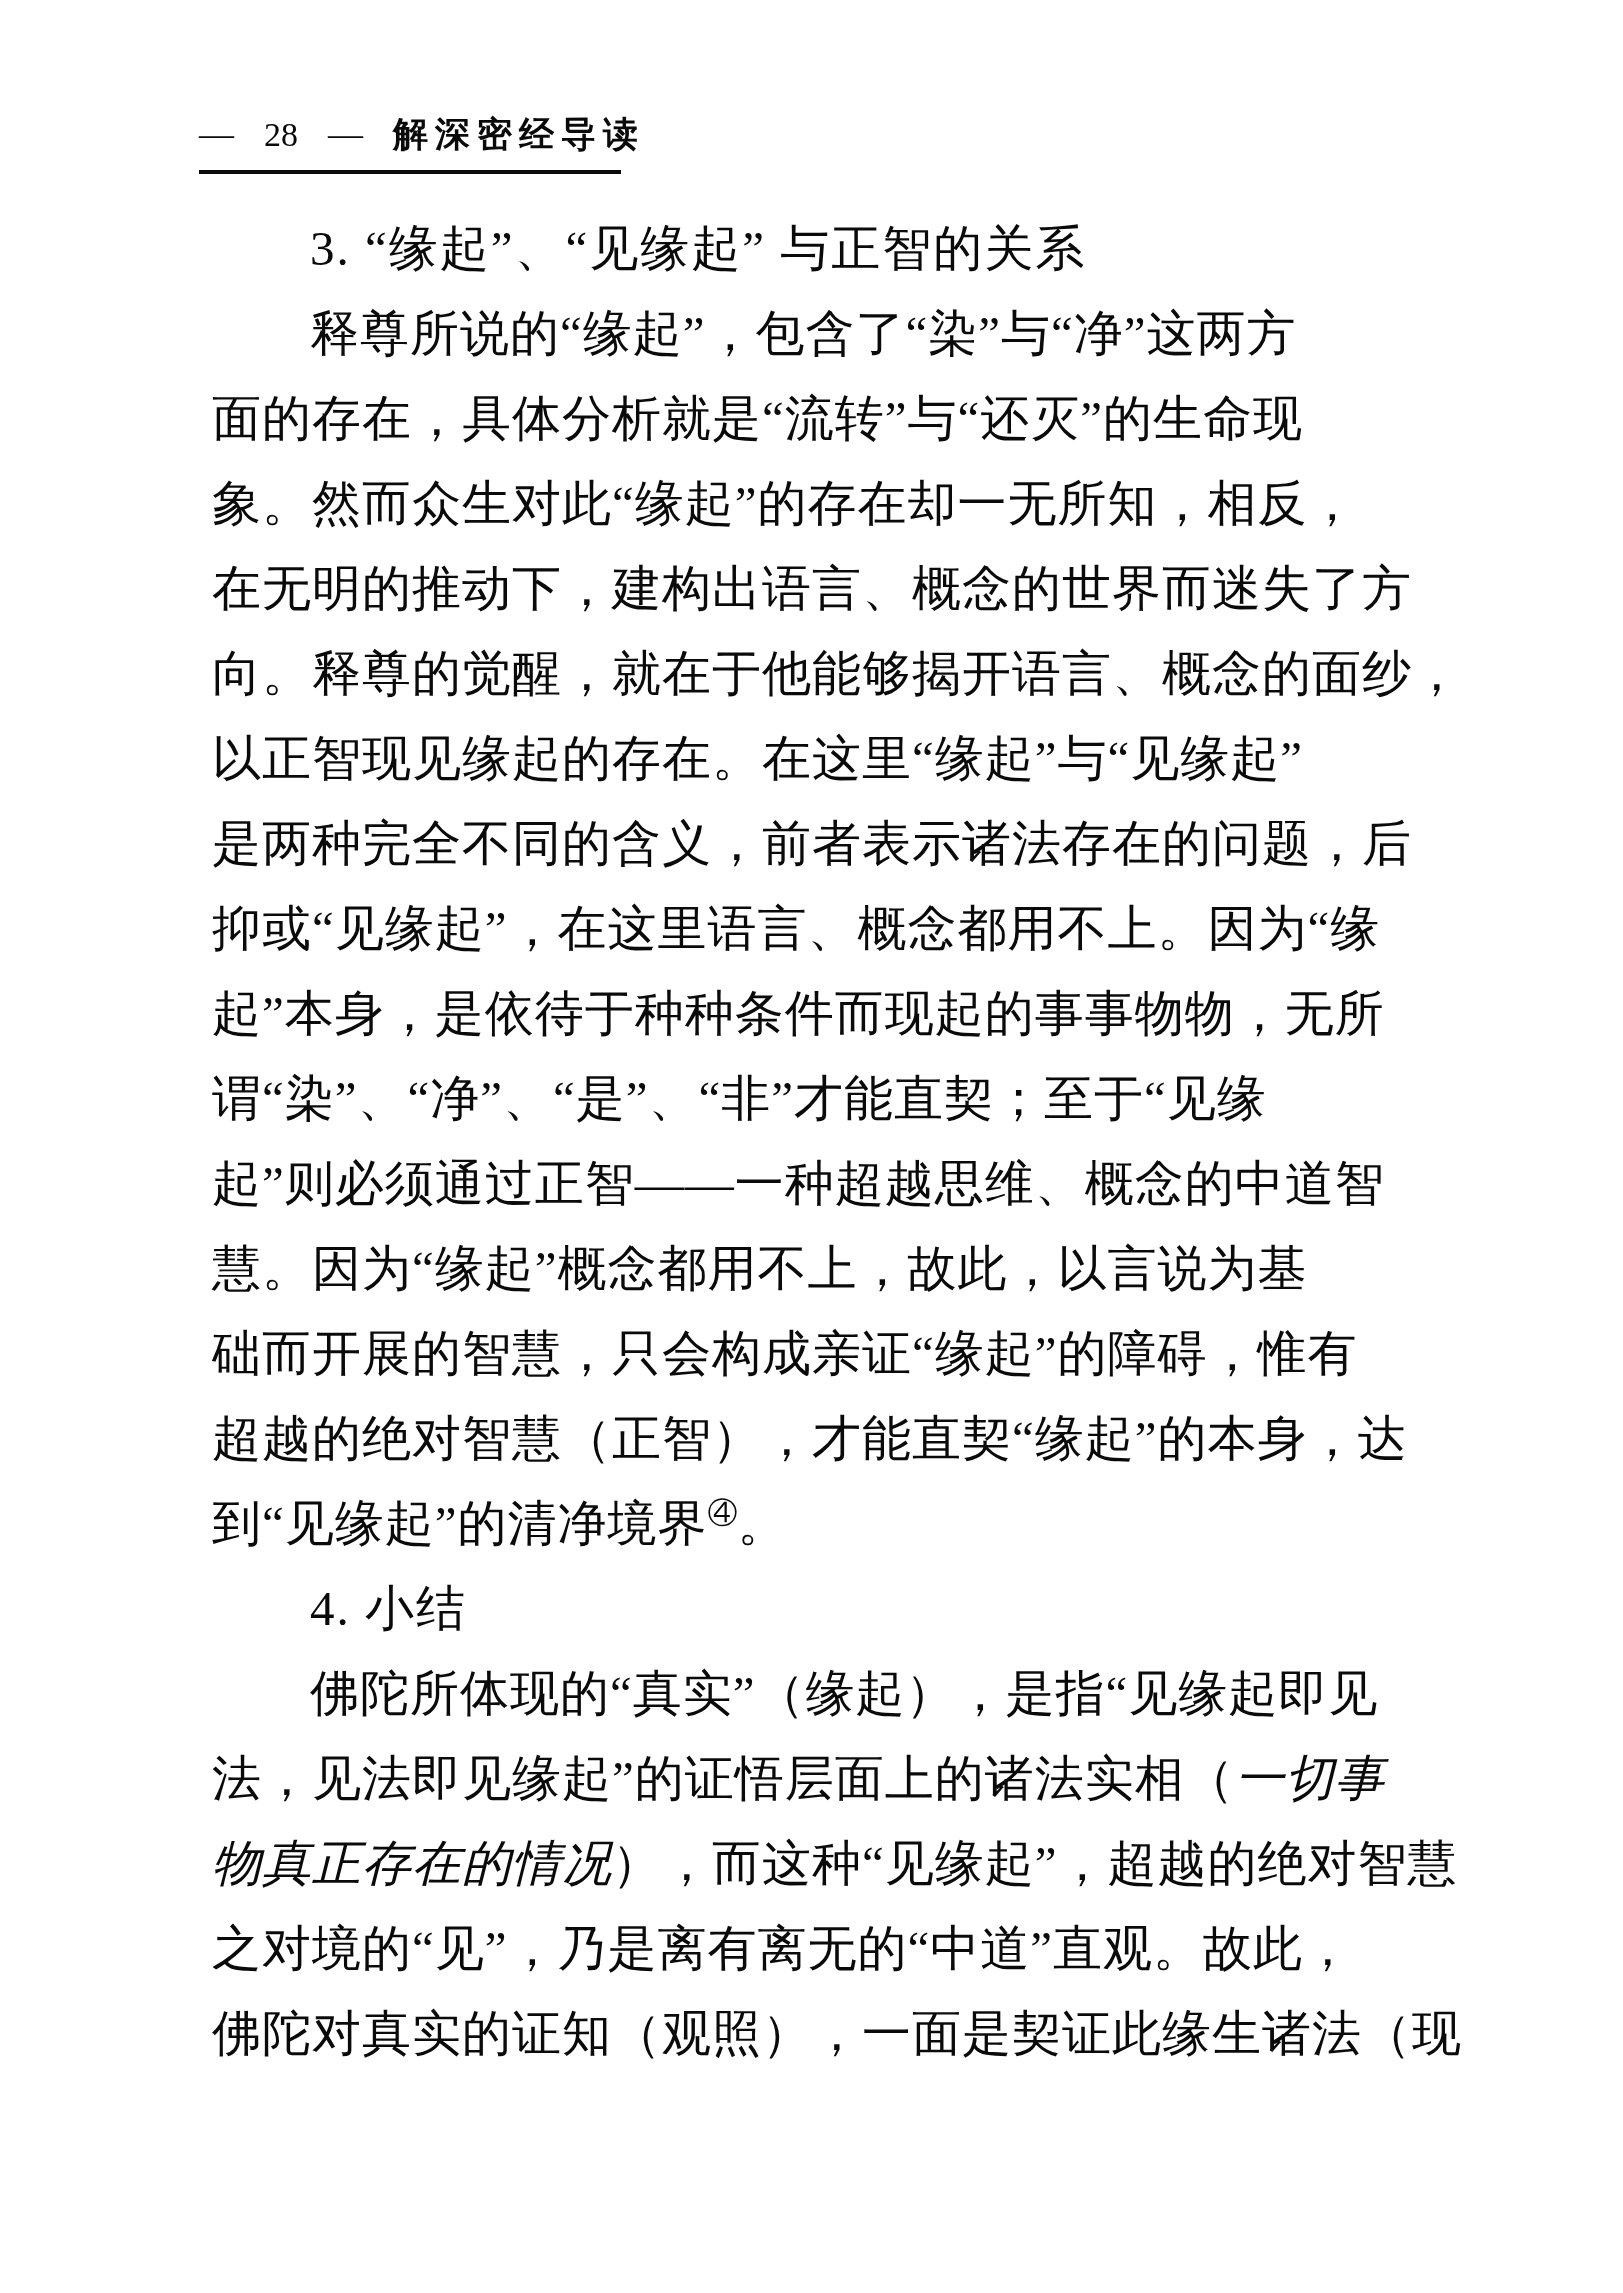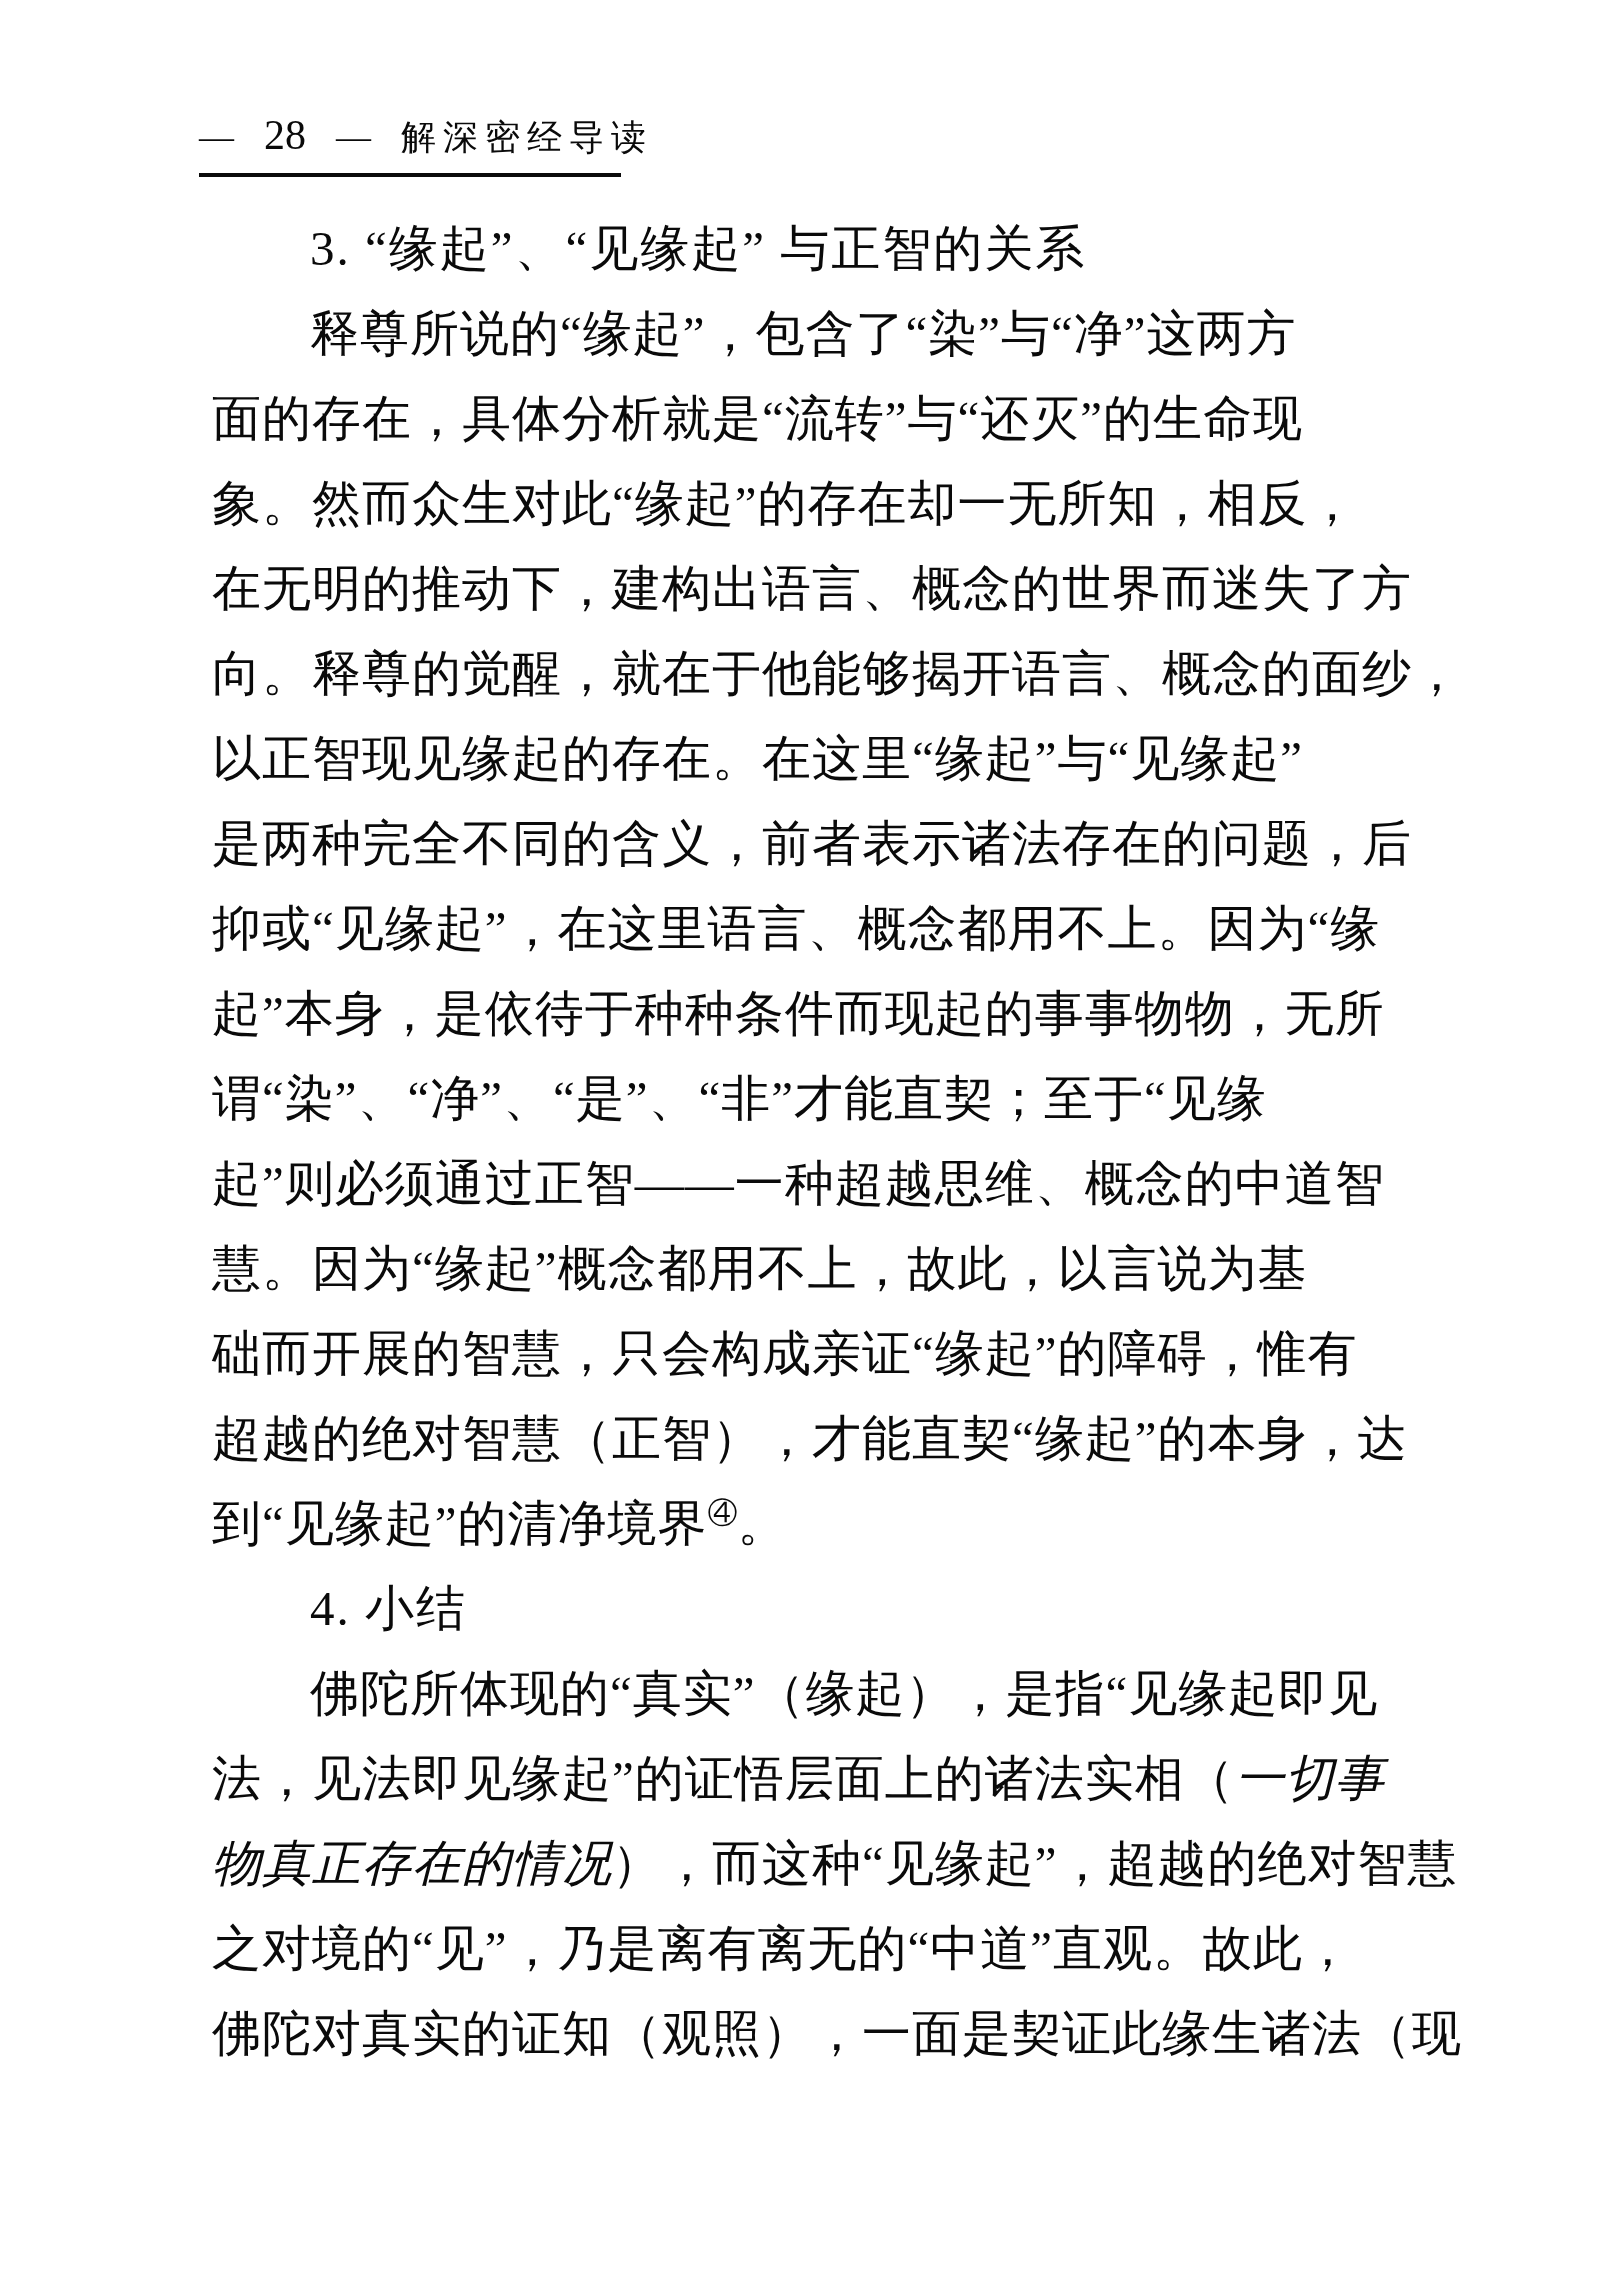--- a/index.html
+++ b/index.html
@@ -21,22 +21,22 @@
     width: 422px;
     display: flex;
     align-items: baseline;
     gap: 30px;
     font-size: 35px;
     padding-bottom: 12px;
     border-bottom: 4px solid #0a0a0a;
     white-space: nowrap;
   }
   .header .dash { letter-spacing: 0; }
-  .header .pagenum { font-size: 42px; font-family: Liberation Serif, serif; }
-  .header .booktitle { letter-spacing: 7px; font-weight: 400; }
+  .header .pagenum { font-size: 34px; font-family: Liberation Serif, serif; }
+  .header .booktitle { letter-spacing: 7px; font-weight: 700; }
   
   .content {
     position: absolute;
     left: 212px;
     top: 206px;
     width: 1234px;
     font-size: 49px;
     line-height: 85px;
     letter-spacing: 1px;
   }

